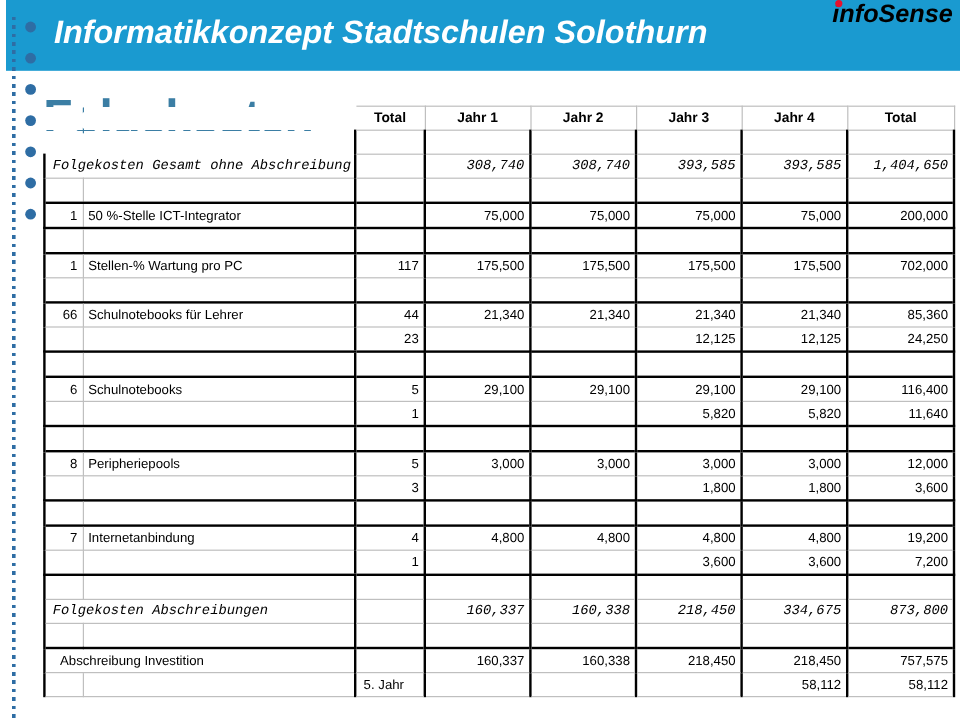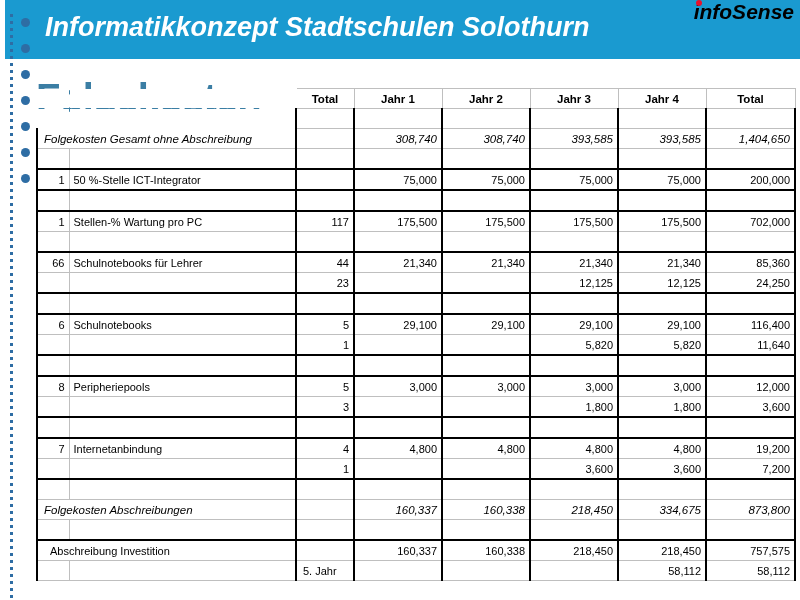--- a/index.html
+++ b/index.html
@@ -85,20 +85,21 @@
     border:2px solid #000;
     font-size:11.5px;
   }
   .sumrow td{
     background:#c8c8c8;
     font-style:italic;
     font-weight:normal;
     border-top:2px solid #000;
     border-bottom:2px solid #000;
     font-size:11.5px;
+    font-family:Liberation Mono, monospace;
   }
   .thinrow td{height:12px;}
 </style>
 </head>
 <body>
 
 <div id="banner">
   <div id="banner-title">Informatikkonzept Stadtschulen Solothurn</div>
 </div>
 <div id="logo">

